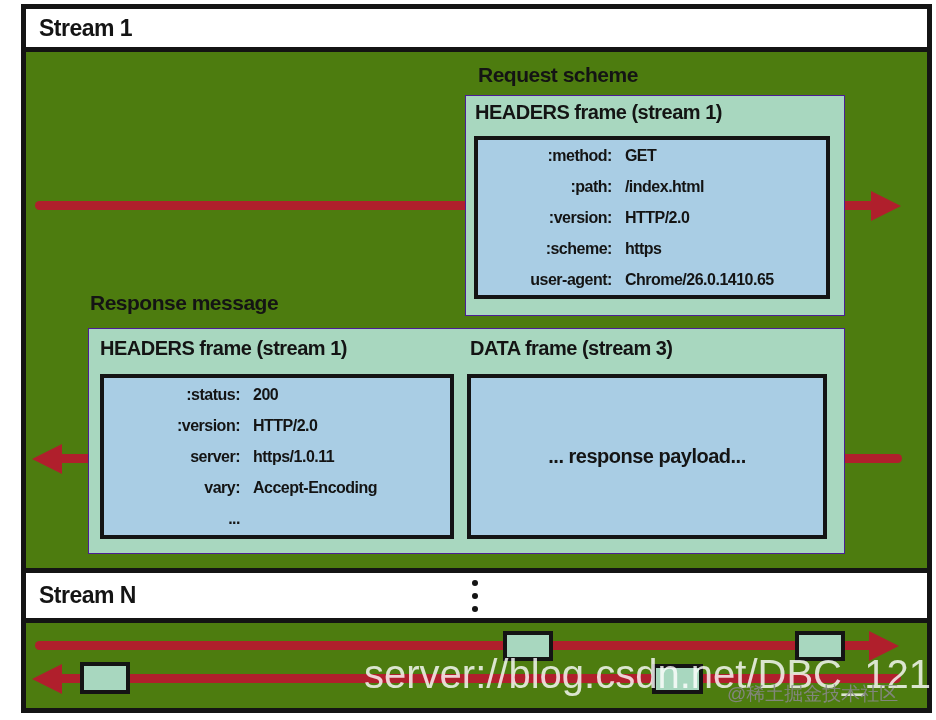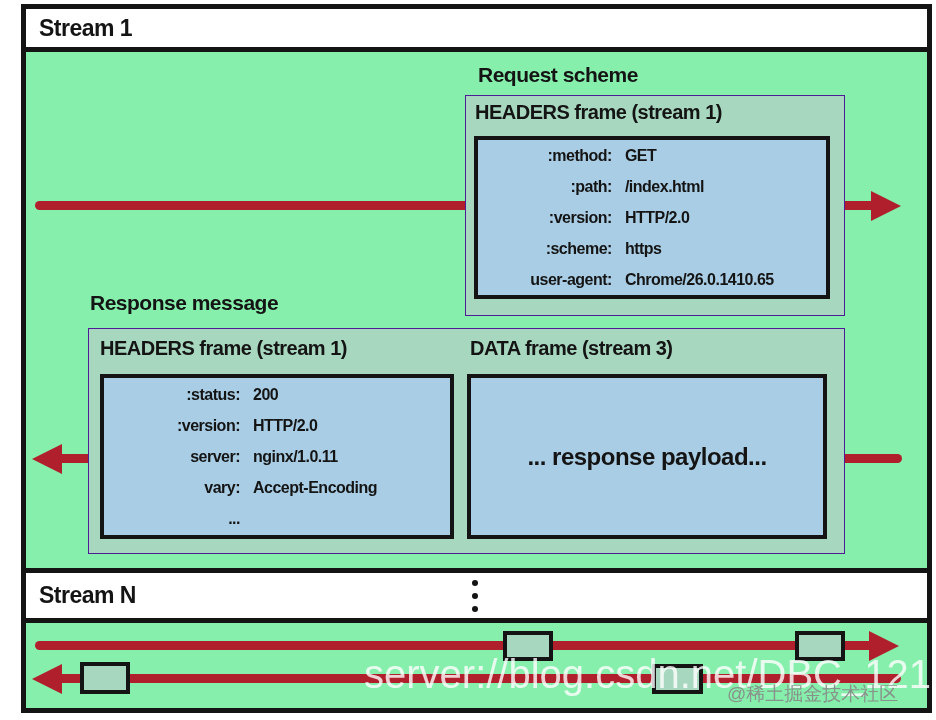--- a/index.html
+++ b/index.html
@@ -4,21 +4,21 @@
 <style>
   html,body{margin:0;padding:0;background:#ffffff;}
   body{
     width:936px;height:720px;position:relative;overflow:hidden;
     font-family:"Liberation Sans","DejaVu Sans",sans-serif;
     color:#141414;
   }
   #frame{
     position:absolute;left:21px;top:4px;width:911px;height:709px;
     border:5px solid #141414;box-sizing:border-box;
-    background:#86efac;
+    background:#4d7c0f;
   }
   
   .stream-bar{
     position:absolute;left:0;width:901px;background:#ffffff;
     box-sizing:border-box;display:flex;align-items:center;
     padding-left:13px;
   }
   .bar-top{top:0;height:43px;border-bottom:5px solid #141414;}
   .bar-n{top:559px;height:55px;border-top:5px solid #141414;border-bottom:5px solid #141414;}
   .stream-title{font-size:23px;font-weight:bold;letter-spacing:-0.5px;}
@@ -49,21 +49,21 @@
   }
   .gframe-title{position:absolute;font-size:20px;font-weight:bold;letter-spacing:-0.5px;}
   .bluebox{
     position:absolute;background:#a9cde4;border:4px solid #141414;
     box-sizing:border-box;display:flex;align-items:center;justify-content:center;
   }
   .kv{display:grid;grid-template-columns:max-content max-content;column-gap:13px;}
   .kv span{font-size:16px;font-weight:bold;letter-spacing:-0.5px;line-height:31px;white-space:pre;}
   .kv .k{text-align:right;}
   .kv .v{text-align:left;}
-  .payload{font-size:24px;font-weight:bold;letter-spacing:-0.5px;}
+  .payload{font-size:20px;font-weight:bold;letter-spacing:-0.5px;}
   
   .chip{
     position:absolute;background:#a8d7bf;border:4px solid #141414;
     box-sizing:border-box;z-index:2;
   }
   
   .wm-url{
     position:absolute;left:364px;top:652px;z-index:10;
     font-size:40px;font-weight:400;color:rgba(255,255,255,0.8);
     letter-spacing:0px;white-space:nowrap;
@@ -111,21 +111,21 @@
   <div class="msg-label" style="left:64px;top:282px;">Response message</div>
   <div class="gframe" style="left:62px;top:319px;width:757px;height:226px;">
     <div class="gframe-title" style="left:11px;top:8px;">HEADERS frame (stream 1)</div>
     <div class="bluebox" style="left:11px;top:45px;width:354px;height:165px;align-items:center;">
       <div class="kv">
         <span class="k">:status:</span>
           <span class="v">200</span>
         <span class="k">:version:</span>
           <span class="v">HTTP/2.0</span>
         <span class="k">server:</span>
-          <span class="v">nginx/1.0.11</span>
+          <span class="v">https/1.0.11</span>
         <span class="k">vary:</span>
           <span class="v">Accept-Encoding</span>
         <span class="k">...</span>
           <span class="v"></span>
       </div>
     </div>
     <div class="gframe-title" style="left:381px;top:8px;">DATA frame (stream 3)</div>
     <div class="bluebox" style="left:378px;top:45px;width:360px;height:165px;">
       <span class="payload">... response payload...</span>
     </div>

